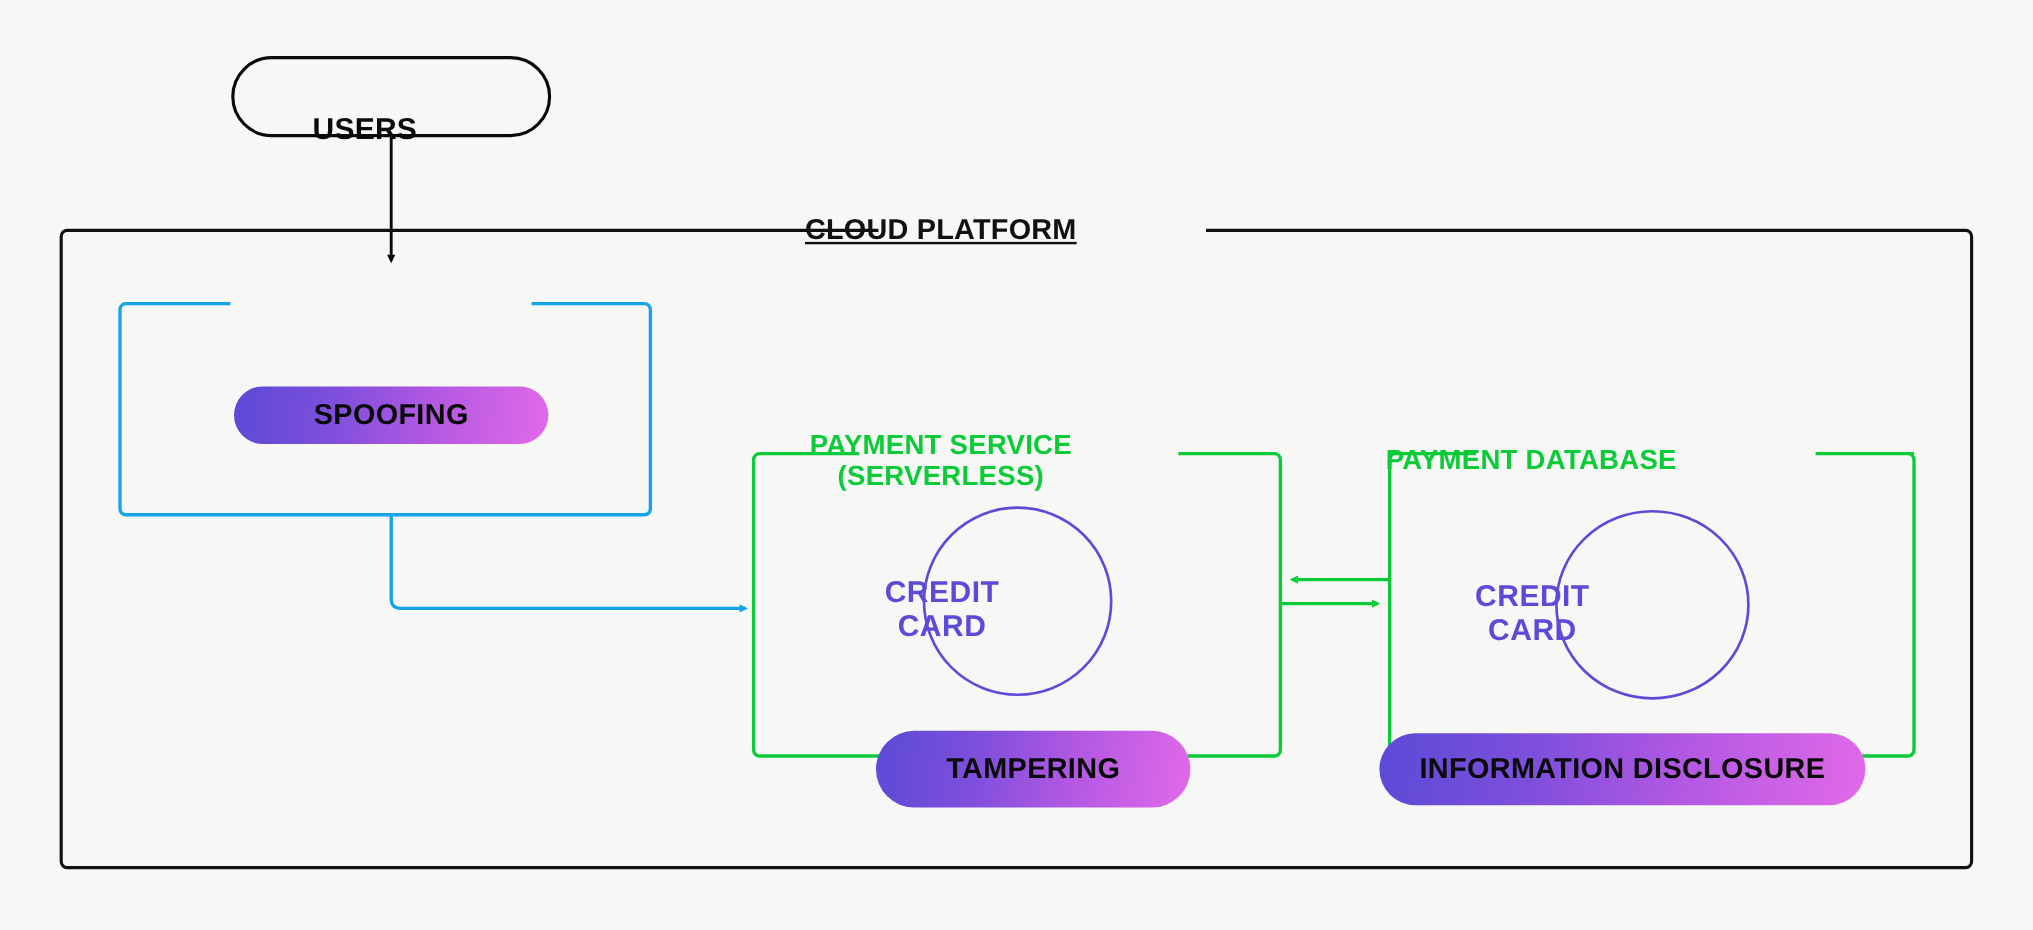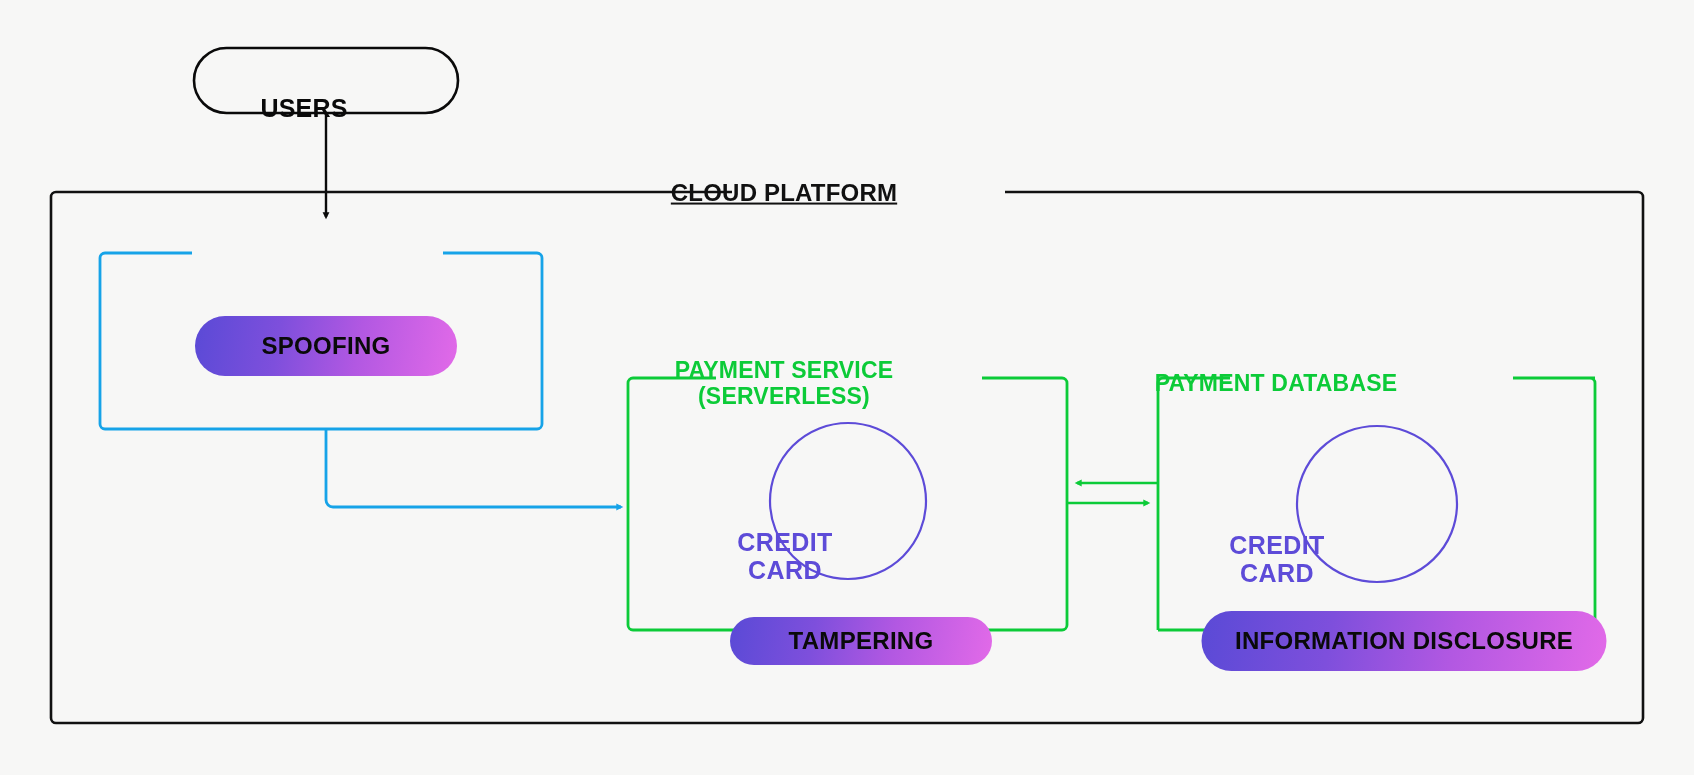--- a/index.html
+++ b/index.html
@@ -67,52 +67,51 @@
     font-size: 23px;
     color: #0ccb38;
     left: 1276px;
     top: 384px;
   }
   .circle-label {
     font-size: 25px;
     color: #5d4bd8;
     font-weight: bold;
     letter-spacing: 0.4px;
-    margin-top: 48px;
   }
   #cc-service-label { left: 785px; top: 508px; }
   #cc-database-label { left: 1277px; top: 511px; }
 
   .pill {
     position: absolute;
     display: flex;
     align-items: center;
     justify-content: center;
     border-radius: 999px;
     color: #0a0a0a;
     font-weight: bold;
     font-size: 24px;
     letter-spacing: 0.3px;
     background: linear-gradient(100deg, #5a4ad6 0%, #7e4fdc 32%, #b258e2 62%, #e26ae8 100%);
   }
   #pill-spoofing {
     left: 195px;  top: 316px;
-    width: 262px; height: 60px;
+    width: 262px; height: 48px;
     transform: translate(-50%, -50%);
     left: 326px;  top: 346px;
   }
   #pill-tampering {
-    width: 262px; height: 48px;
+    width: 262px; height: 64px;
     transform: translate(-50%, -50%);
     left: 861px;  top: 641px;
   }
   #pill-infodisc {
     width: 405px; height: 60px;
     transform: translate(-50%, -50%);
-    left: 1404px; top: 641px;
+    left: 1352px; top: 641px;
   }
 </style>
 </head>
 <body>
 
 <div id="stage">
 
   <svg class="layer" viewBox="0 0 1694 775">
     <defs>
       <marker id="arrow-black" markerWidth="10" markerHeight="10" refX="5.2" refY="4" orient="auto" markerUnits="userSpaceOnUse">

